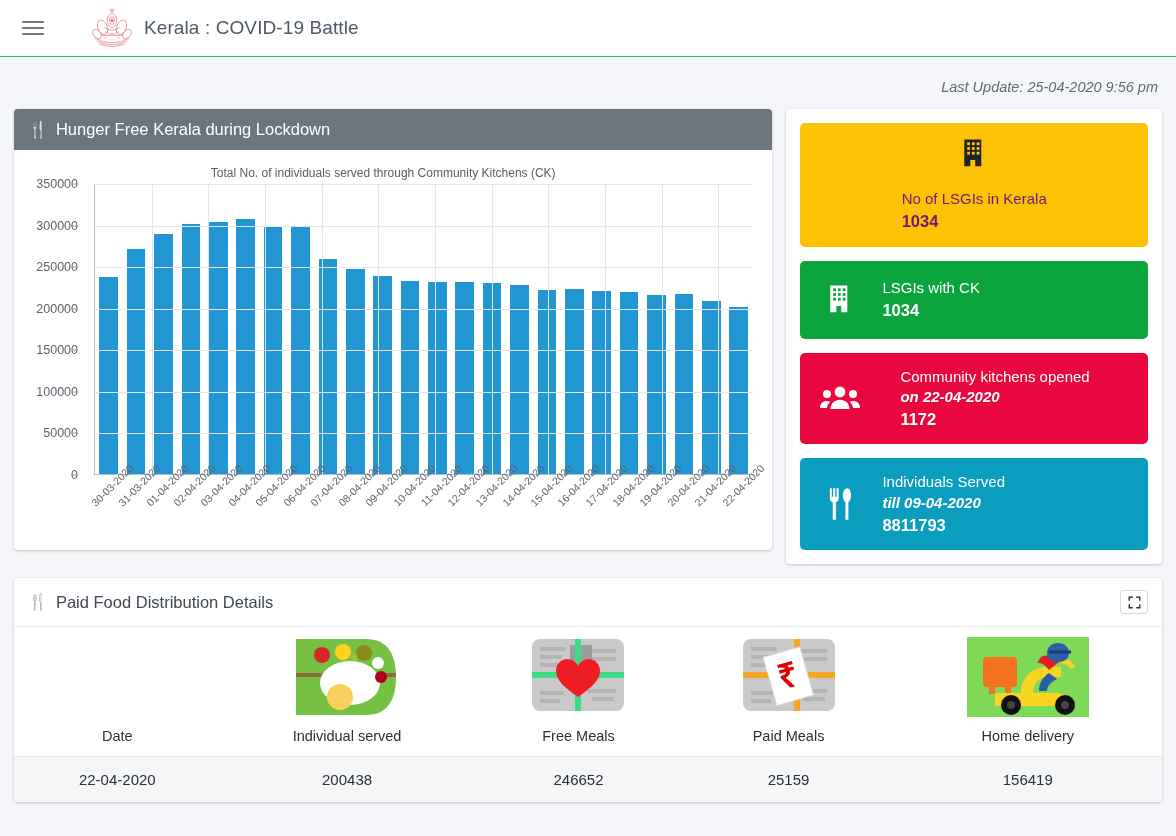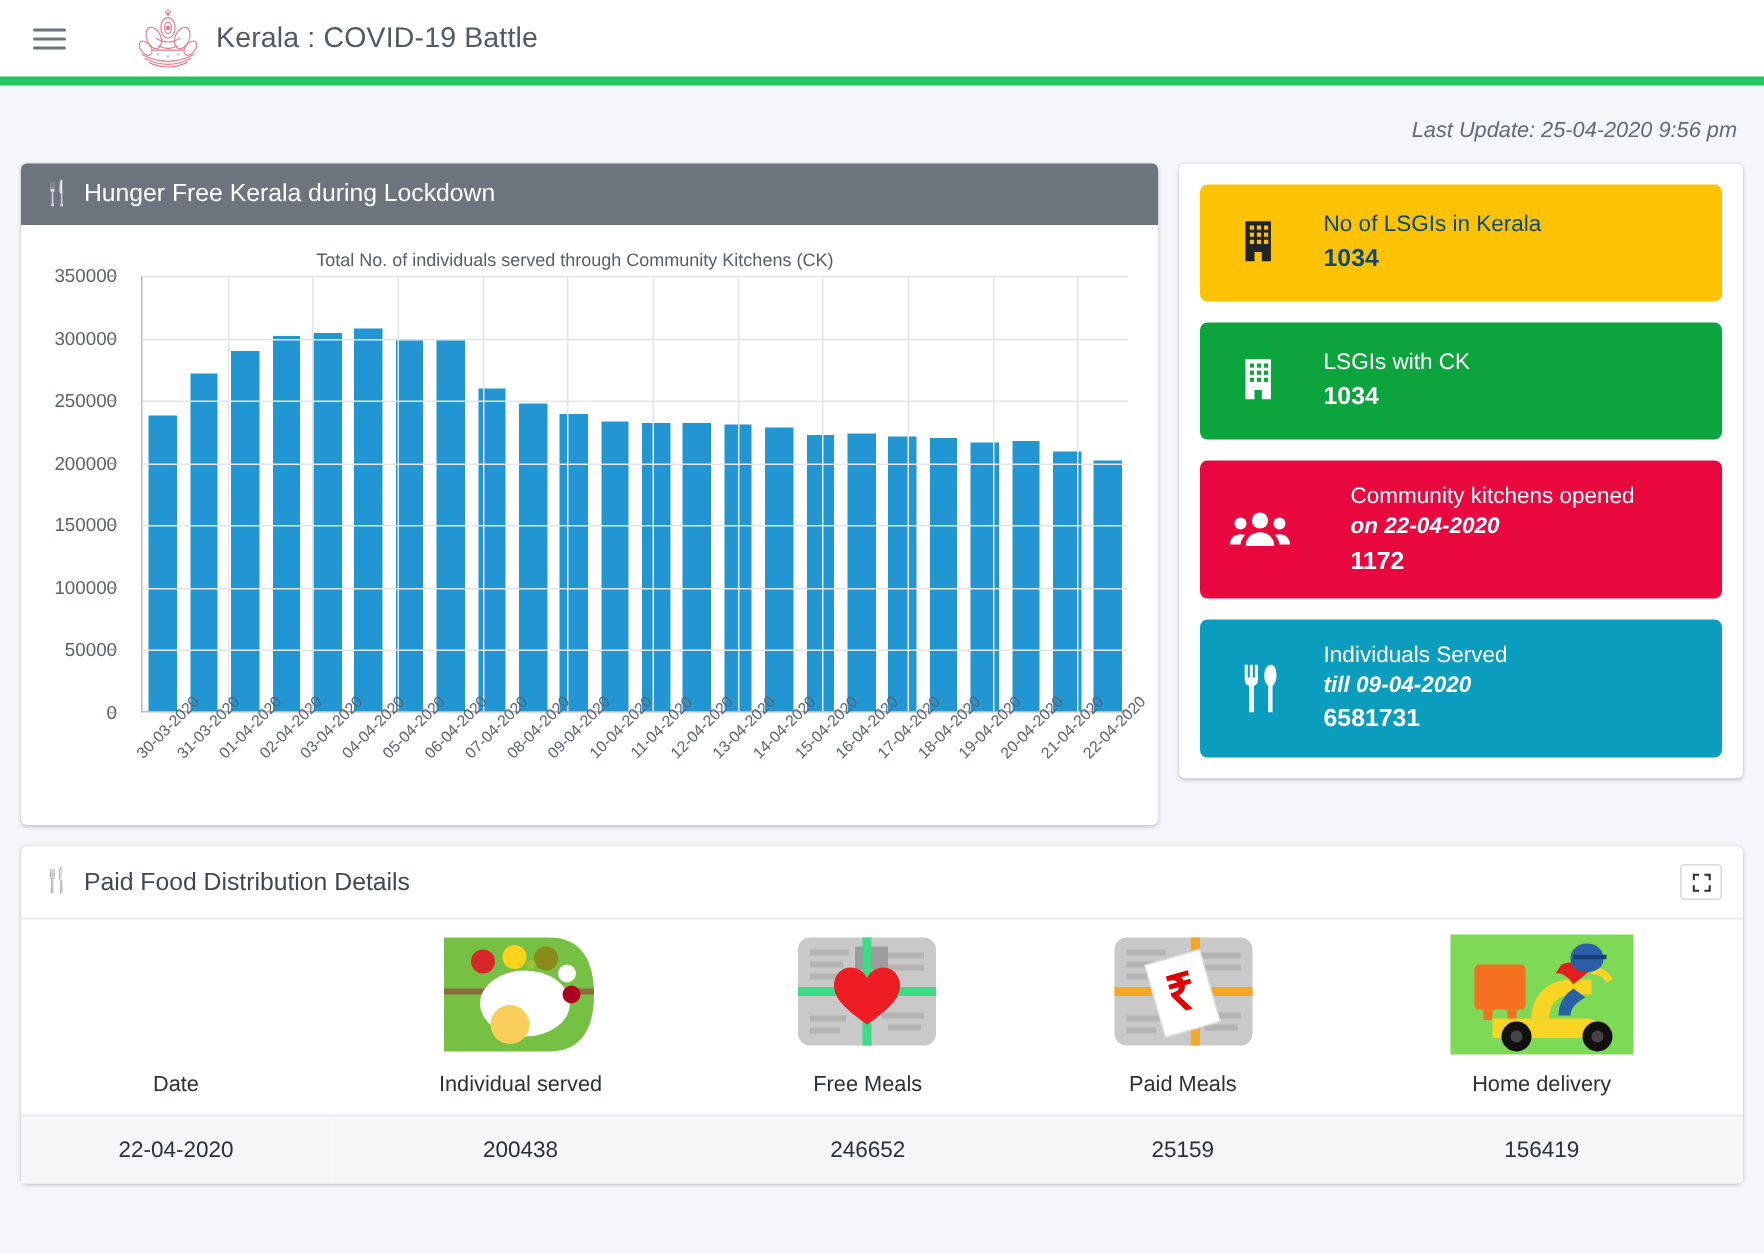--- a/index.html
+++ b/index.html
@@ -6,21 +6,21 @@
   html, body {
     width: 1176px; height: 836px;
     background: #f4f6f9;
     font-family: "Liberation Sans", sans-serif;
     overflow: hidden;
   }
 
   
   .navbar {
     height: 57px; background: #ffffff;
-    border-bottom: 6px solid #22c55e;
+    border-bottom: 1px solid #22c55e;
     display: flex; align-items: center;
     padding: 0 14px;
   }
   .hamburger { width: 22px; margin-left: 8px; cursor: pointer; }
   .hamburger span {
     display: block; height: 2px; background: #6c757d;
     margin: 4px 0; border-radius: 1px;
   }
   .brand { display: flex; align-items: center; margin-left: 46px; }
   .brand-emblem { width: 44px; height: 42px; }
@@ -387,21 +387,21 @@
               <div class="xcell">
                 <span>22-04-2020</span>
               </div>
             </div>
         </div>
       </div>
     </div>
 
     <div class="card stats-card">
       <div id="stats">
-          <div class="stat" style="background: rgb(252, 194, 3); color: #0c4a6e;">
+          <div class="stat" style="background: rgb(252, 194, 3); color: #701a75; flex-direction: column;">
             <div class="stat-icon">
               <svg width="30" height="34" viewBox="0 0 24 28" aria-hidden="true">
       <path fill="#212529" d="M4 2h14v22h-5v-5h-4v5H4z"></path>
       <g fill="#fcc203">
         <rect x="6.4" y="4.4" width="2.3" height="2.3"></rect>
                   <rect x="10.3" y="4.4" width="2.3" height="2.3"></rect>
                   <rect x="14.2" y="4.4" width="2.3" height="2.3"></rect>
         <rect x="6.4" y="8.3" width="2.3" height="2.3"></rect>
                   <rect x="10.3" y="8.3" width="2.3" height="2.3"></rect>
                   <rect x="14.2" y="8.3" width="2.3" height="2.3"></rect>
@@ -464,21 +464,21 @@
               <svg width="30" height="34" viewBox="0 0 24 30" aria-hidden="true">
                 <g fill="#ffffff">
       <path d="M3 1h1.8v7.5H6V1h1.8v7.5H9V1h1.8v9.2c0 1.7-1 2.9-2.4 3.3V29H5.6V13.5C4.2 13.1 3 11.9 3 10.2z"></path>
       <path d="M18.5 1c1.9 0 3.2 2.4 3.2 6.2 0 3-0.9 5.3-2.3 6V29h-2.6V13.2c-1.4-.7-2.3-3-2.3-6C14.5 3.4 16.6 1 18.5 1z"></path>
       </g>
               </svg>
             </div>
      <div class="stat-text">
        <div class="stat-label">Individuals Served</div>
        <div class="stat-sub">till 09-04-2020</div>
-       <div class="stat-value">6581731</div>
+       <div class="stat-value">8811793</div>
      </div>
           </div>
         </div>
     </div>
   </div>
 
   <div class="card table-card">
     <div class="table-header">
       <div class="table-header-title">
         <span class="fork-icon">🍴</span>

